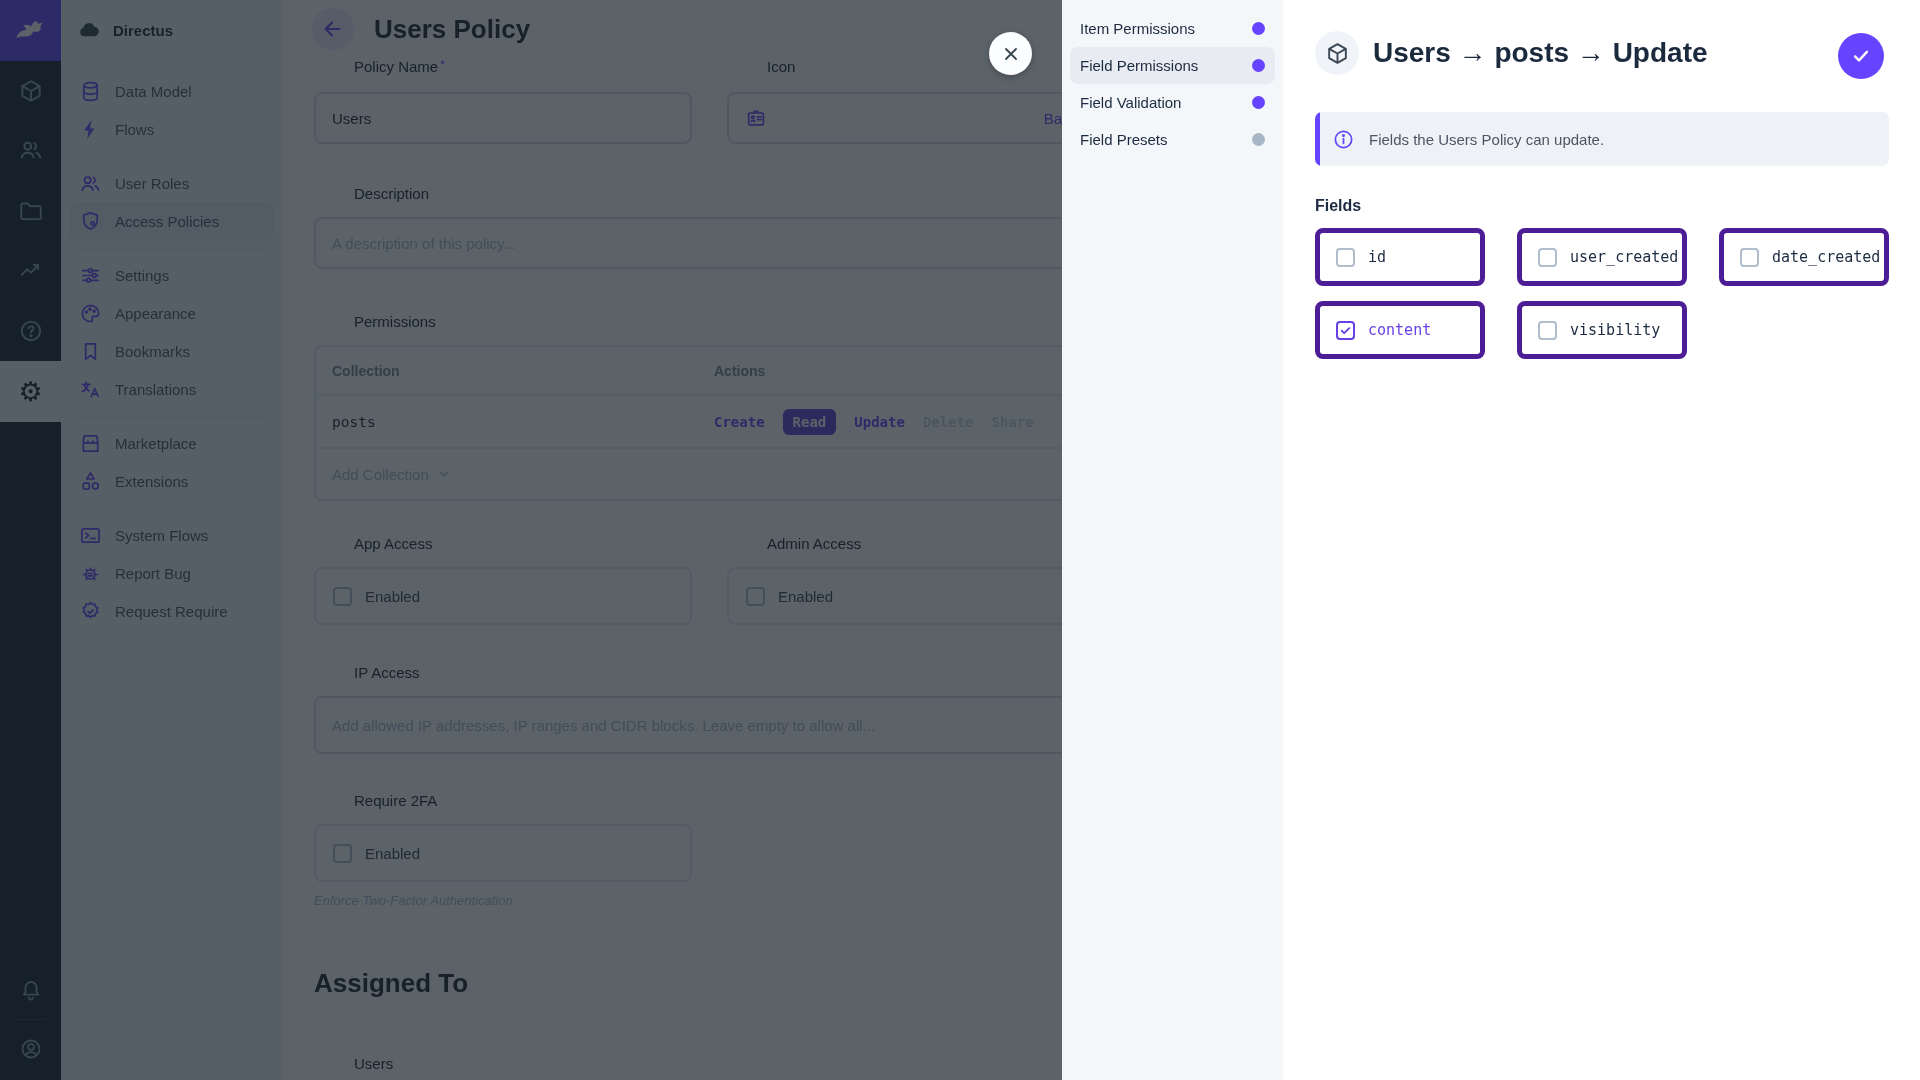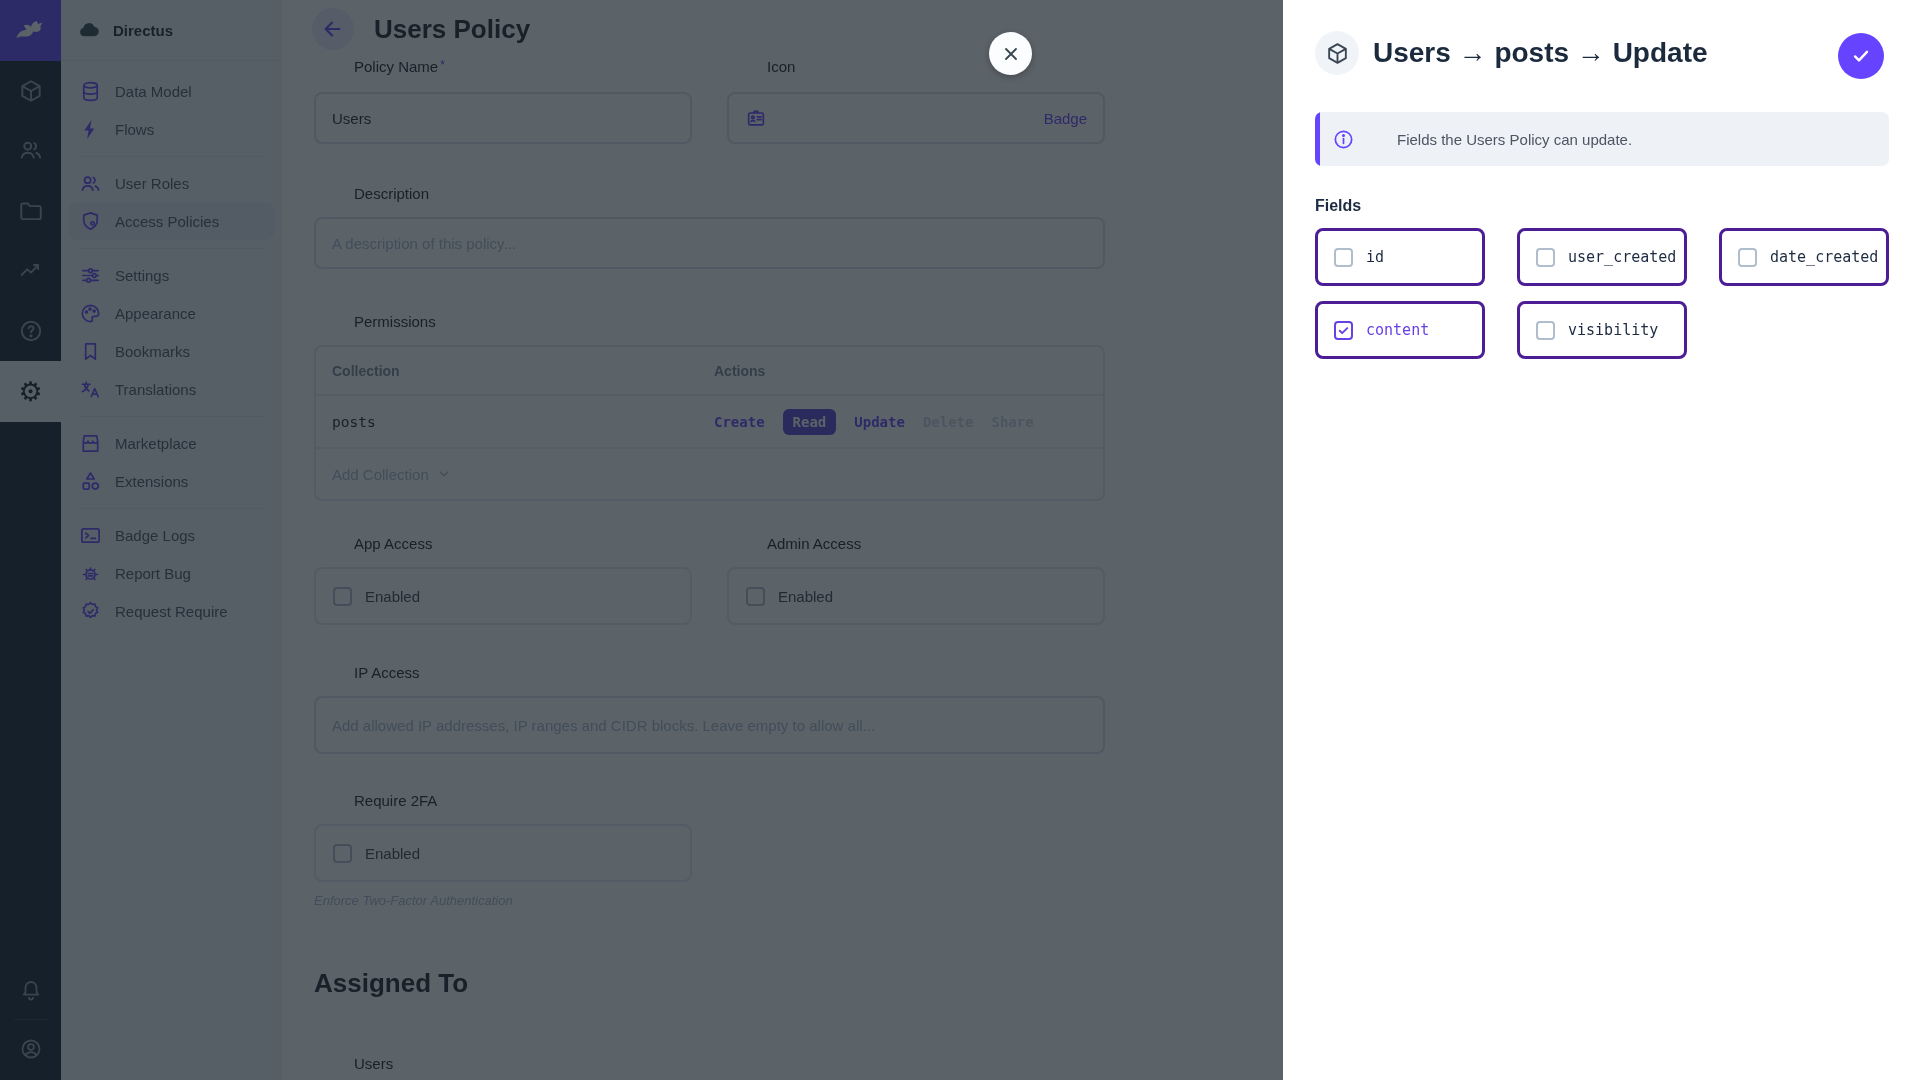--- a/index.html
+++ b/index.html
@@ -92,26 +92,26 @@
   .d-panel { position:absolute; left:221px; top:0; width:637px; height:1080px; background:#fff; }
   .dp-header { position:absolute; left:32px; top:31px; display:flex; align-items:center; }
   .hdr-circle { width:44px; height:44px; border-radius:50%; background:#F0F4F9; color:#3B4654;
     display:flex; align-items:center; justify-content:center; }
   .hdr-circle svg { width:25px; height:25px; }
   .dp-title { margin-left:14px; font-size:28px; font-weight:700; color:#1B2A3D; }
   .save-btn { position:absolute; right:36px; top:33px; width:46px; height:46px; border-radius:50%;
     background:#6644FF; color:#fff; display:flex; align-items:center; justify-content:center; }
   .save-btn svg { width:22px; height:22px; }
   .banner { position:absolute; left:32px; top:112px; width:574px; height:54px; background:#EEF2F7;
-    border-radius:7px; overflow:hidden; display:flex; align-items:center; padding-left:17px;gap:28px; }
+    border-radius:7px; overflow:hidden; display:flex; align-items:center; padding-left:17px; }
   .banner::before { content:""; position:absolute; left:0; top:0; bottom:0; width:5px; background:#6644FF; }
   .banner .i-icn { width:23px; height:23px; color:#6644FF; flex:none; }
   .banner-text { margin-left:14px; font-size:15px; color:#4F5464; }
   .fields-label { position:absolute; left:32px; top:197px; font-size:16px; font-weight:700; color:#1C2B41; }
-  .field-card { position:absolute; width:170px; height:58px; border:3px solid #4c1d95; border-radius:8px;
+  .field-card { position:absolute; width:170px; height:58px; border:5px solid #4c1d95; border-radius:8px;
     background:#fff; display:flex; align-items:center; padding:0 16px; }
   .field-card .fname { margin-left:13px; font-family:"DejaVu Sans Mono","Liberation Mono",monospace;
     font-size:15px; color:#1C2B41; }
   .field-card.checked .chkbox { border-color:#6741E6; color:#6741E6; display:flex;
     align-items:center; justify-content:center; }
   .field-card.checked .fname { color:#6741E6; }
   .gear-glyph { font-family:"DejaVu Sans", sans-serif; font-size:27px; line-height:1; }
 </style>
 </head>
 <body>
@@ -288,21 +288,21 @@
             <rect x="4.5" y="13.7" width="6.2" height="6.2" rx="1"></rect>
           </svg>
         <span class="lbl">Extensions</span>
       </div>
       <div class="side-divider"></div>
       <div class="side-item">
         <svg viewBox="0 0 24 24" fill="none" stroke="currentColor" stroke-width="1.8" stroke-linecap="round" stroke-linejoin="round">
             <rect x="3" y="5" width="18" height="14" rx="1.8"></rect>
             <path d="M7 9.5l3 2.5-3 2.5M12.5 15H17"></path>
           </svg>
-        <span class="lbl">Badge Logs</span>
+        <span class="lbl">System Flows</span>
       </div>
       <div class="side-item">
         <svg viewBox="0 0 24 24" fill="none" stroke="currentColor" stroke-width="1.7" stroke-linecap="round">
             <circle cx="12" cy="13" r="4.8"></circle>
             <path d="M12 8.2V6.4M9 9.3 7.4 7.8M15 9.3l1.6-1.5M7.2 13H4.6M19.4 13h-2.6M9 16.7l-1.6 1.5M15 16.7l1.6 1.5M9.5 12h5M9.5 14.5h5"></path>
           </svg>
         <span class="lbl">Report Bug</span>
       </div>
       <div class="side-item">
         <svg viewBox="0 0 24 24" fill="none" stroke="currentColor" stroke-width="1.7" stroke-linejoin="round">
@@ -374,20 +374,38 @@
 
   <div class="overlay"></div>
 
   <div class="drawer">
     <div class="close-btn">
       <svg viewBox="0 0 24 24" fill="none" stroke="currentColor" stroke-width="2.2" stroke-linecap="round">
           <path d="M6 6l12 12M18 6L6 18"></path>
         </svg>
     </div>
 
+    <div class="d-nav">
+      <div class="d-item">
+        <span class="dlbl">Item Permissions</span>
+        <span class="dot" style="background: rgb(102, 68, 255);"></span>
+      </div>
+      <div class="d-item active">
+        <span class="dlbl">Field Permissions</span>
+        <span class="dot" style="background: rgb(102, 68, 255);"></span>
+      </div>
+      <div class="d-item">
+        <span class="dlbl">Field Validation</span>
+        <span class="dot" style="background: rgb(102, 68, 255);"></span>
+      </div>
+      <div class="d-item">
+        <span class="dlbl">Field Presets</span>
+        <span class="dot" style="background: rgb(169, 182, 198);"></span>
+      </div>
+    </div>
 
     <div class="d-panel">
       <div class="dp-header">
         <div class="hdr-circle">
           <svg viewBox="0 0 24 24" fill="none" stroke="currentColor" stroke-width="1.8" stroke-linejoin="round">
               <path d="M12 3l8 4.5v9L12 21l-8-4.5v-9z"></path>
               <path d="M4 7.5l8 4.5 8-4.5M12 12v9"></path>
             </svg>
         </div>
         <span class="dp-title">Users → posts → Update</span>

